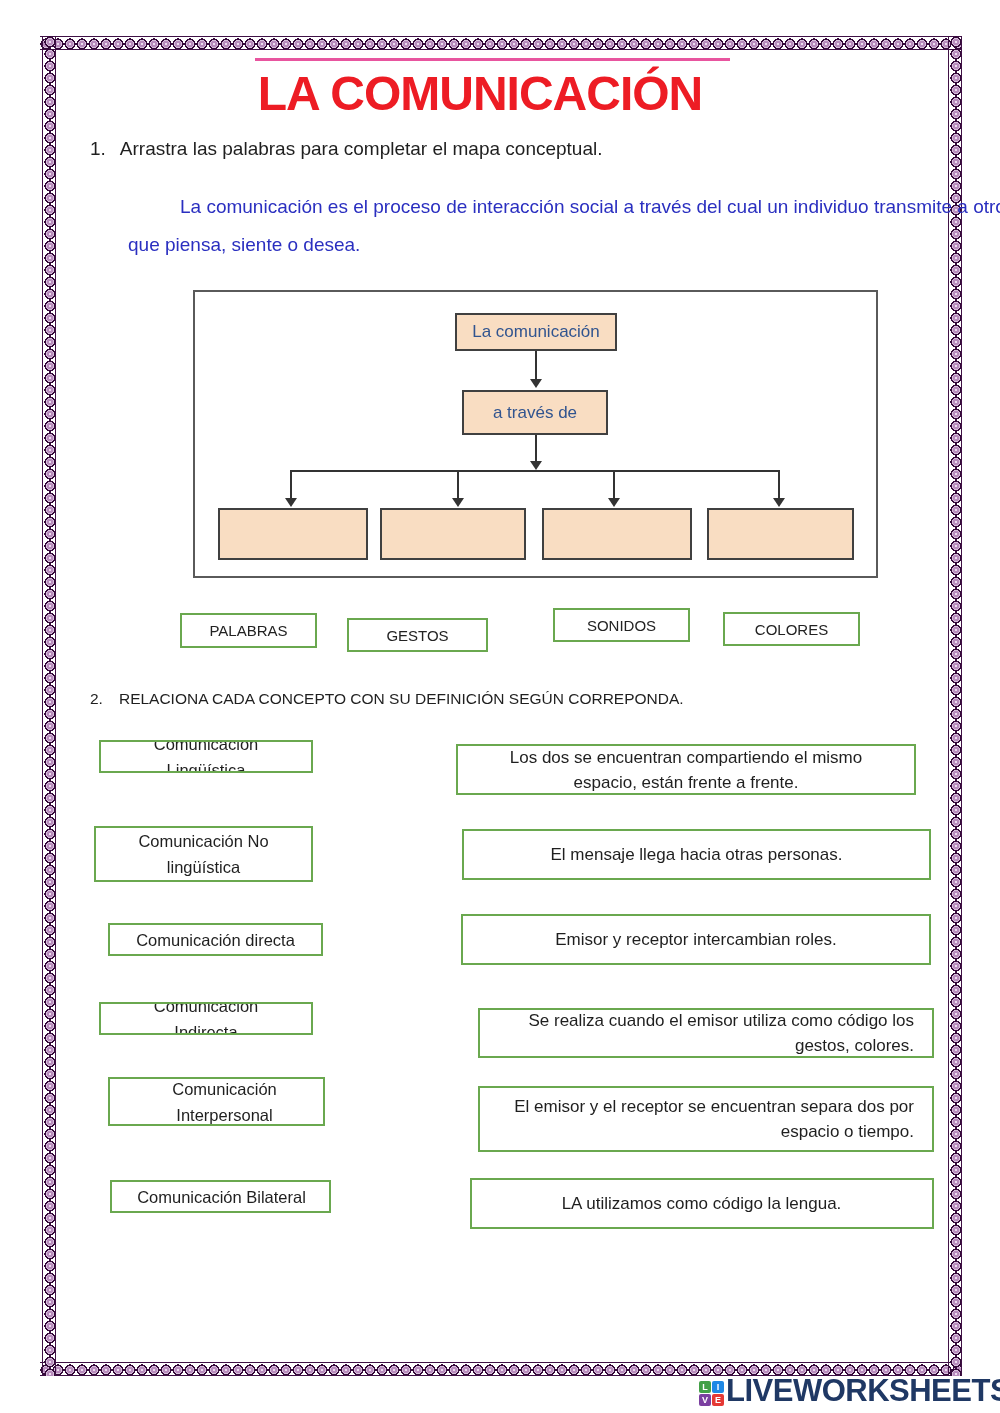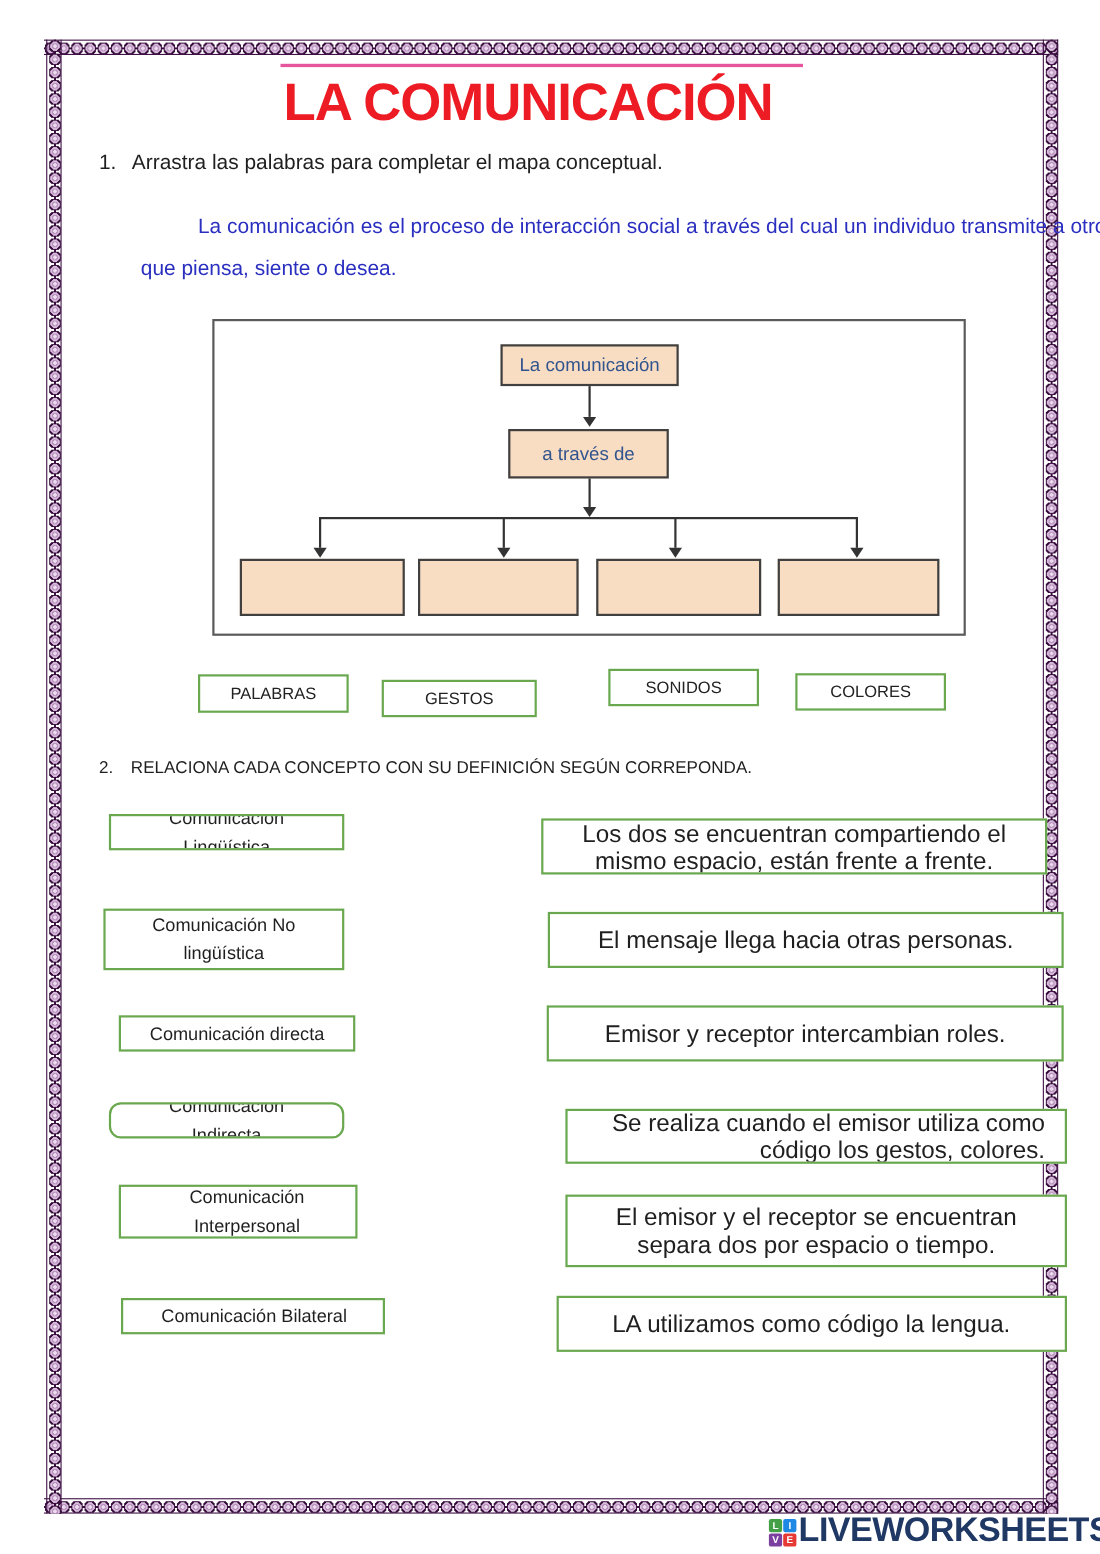--- a/index.html
+++ b/index.html
@@ -67,21 +67,21 @@
 
   
   .instr2{left:90px;top:690px;font-size:15.5px;}
   .instr2 .num{margin-right:16px;}
   .green-box{
     position:absolute;border:2px solid #6aa84f;background:#fff;box-sizing:border-box;
     display:flex;align-items:center;justify-content:center;text-align:center;
     overflow:hidden;
   }
   .concept{font-size:16.5px;line-height:26px;padding:0 22px;}
-  .definition{font-size:22px;line-height:25px;padding:0 18px;margin-left:36px;}
+  .definition{font-size:17px;line-height:25px;padding:0 18px;}
 
   
   .footer{left:699px;top:1373px;display:flex;align-items:center;}
   .logo-grid{
     width:25px;height:25px;display:grid;grid-template-columns:12px 12px;
     grid-template-rows:12px 12px;gap:1px;margin-right:2px;margin-top:4px;
   }
   .logo-tile{
     border-radius:2px;color:#fff;font-size:9px;font-weight:bold;
     display:flex;align-items:center;justify-content:center;
@@ -142,29 +142,29 @@
 <div class="word-box" style="left:553px;top:608px;width:137px;height:34px;">SONIDOS</div>
 <div class="word-box" style="left:723px;top:612px;width:137px;height:34px;">COLORES</div>
 
 <div class="abs instr2">
   <span class="num">2.</span><span>RELACIONA CADA CONCEPTO CON SU DEFINICIÓN SEGÚN CORREPONDA.</span>
 </div>
 
 <div class="green-box concept" style="left:99px;top:740px;width:214px;height:33px;">Comunicación Lingüística</div>
 <div class="green-box concept" style="left:94px;top:826px;width:219px;height:56px;">Comunicación No lingüística</div>
 <div class="green-box concept" style="left:108px;top:923px;width:215px;height:33px;">Comunicación directa</div>
-<div class="green-box concept" style="left:99px;top:1002px;width:214px;height:33px;border-radius:11px;">Comunicación Indirecta</div>
+<div class="green-box concept" style="left:99px;top:1002px;width:214px;height:33px;">Comunicación Indirecta</div>
 <div class="green-box concept" style="left:108px;top:1077px;width:217px;height:49px;padding-left:38px;">Comunicación Interpersonal</div>
-<div class="green-box concept" style="left:110px;top:1180px;width:240px;height:33px;padding-left:24px;">Comunicación Bilateral</div>
+<div class="green-box concept" style="left:110px;top:1180px;width:221px;height:33px;padding-left:24px;">Comunicación Bilateral</div>
 
 <div class="green-box definition" style="left:456px;top:744px;width:460px;height:51px;">Los dos se encuentran compartiendo el mismo espacio, están frente a frente.</div>
 <div class="green-box definition" style="left:462px;top:829px;width:469px;height:51px;">El mensaje llega hacia otras personas.</div>
 <div class="green-box definition" style="left:461px;top:914px;width:470px;height:51px;">Emisor y receptor intercambian roles.</div>
 <div class="green-box definition" style="left:478px;top:1008px;width:456px;height:50px;text-align:right;">Se realiza cuando el emisor utiliza como código los gestos, colores.</div>
-<div class="green-box definition" style="left:478px;top:1086px;width:456px;height:66px;">El emisor y el receptor se encuentran separa  dos por espacio o tiempo.</div>
+<div class="green-box definition" style="left:478px;top:1086px;width:456px;height:66px;text-align:right;">El emisor y el receptor se encuentran separa  dos por espacio o tiempo.</div>
 <div class="green-box definition" style="left:470px;top:1178px;width:464px;height:51px;padding-left:17px;">LA utilizamos como código la lengua.</div>
 
 <div class="abs footer">
   <div class="logo-grid">
     <div class="logo-tile" style="background: rgb(67, 160, 71);">L</div>
     <div class="logo-tile" style="background: rgb(30, 136, 229);">I</div>
     <div class="logo-tile" style="background: rgb(123, 63, 160);">V</div>
     <div class="logo-tile" style="background: rgb(229, 57, 53);">E</div>
   </div>
   <div class="logo-text">LIVEWORKSHEETS</div>

